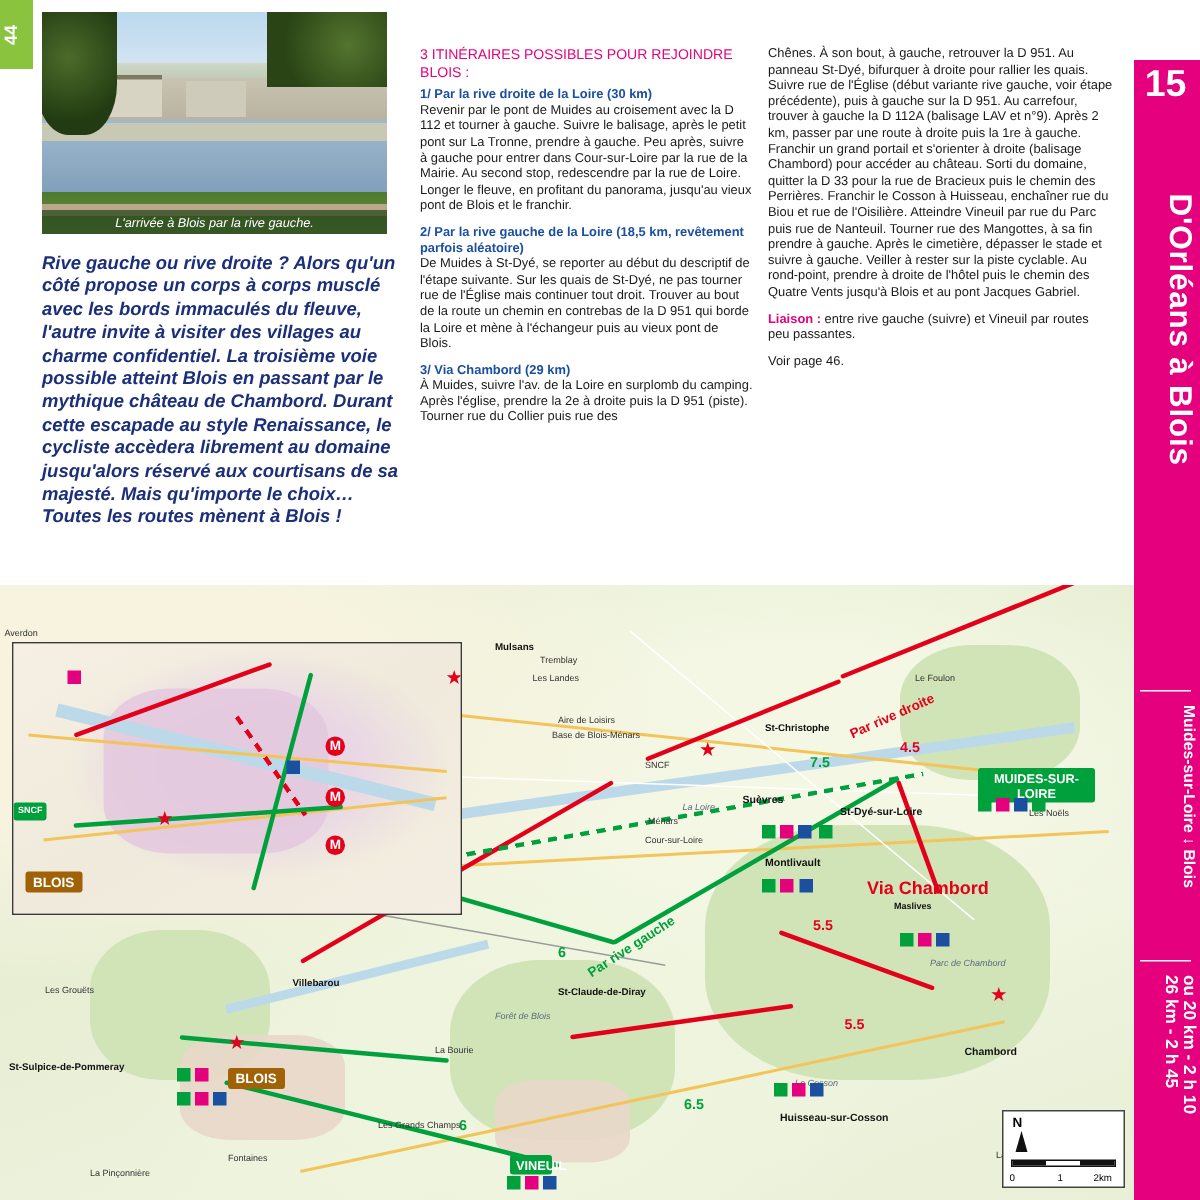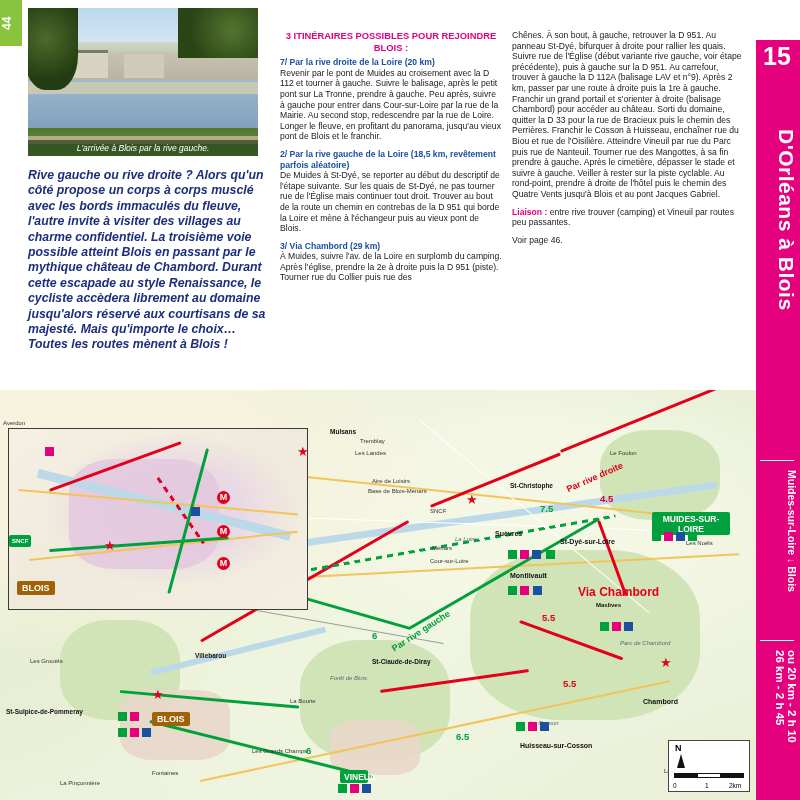--- a/index.html
+++ b/index.html
@@ -87,21 +87,21 @@
   
   #intro {
     position:absolute; left:28px; top:168px; width:238px;
     font-size:12.3px; line-height:15.4px; font-style:italic;
     font-weight:bold; color:#1b2f7a;
   }
   
   .col { position:absolute; top:30px; font-size:8.6px; line-height:10.6px; color:#1a1a1a; }
   #col2 { left:280px; width:222px; }
   #col3 { left:512px; width:230px; }
-  .magenta-head { color:#e5007e; font-weight:bold; font-size:9.4px; line-height:11.6px;text-align:center; }
+  .magenta-head { color:#e5007e; font-weight:normal; font-size:9.4px; line-height:11.6px; }
   .blue-head { color:#1b4fa0; font-weight:bold; }
   .para { margin-bottom:7px; }
   .para.tight { margin-bottom:4px; }
   .liaison-label { color:#e5007e; font-weight:bold; }
   .notmiss {
     background:#d9d9d9; color:#e5007e; font-weight:bold; font-size:8.6px;
     padding:2px 4px; margin-top:6px; margin-bottom:3px;
   }
   
   #map {
@@ -203,32 +203,32 @@
   <div class="bankpath"></div>
   <div class="tree1"></div>
   <div class="tree2"></div>
   <div class="caption">L'arrivée à Blois par la rive gauche.</div>
 </div>
 
 <div id="intro">Rive gauche ou rive droite ? Alors qu'un côté propose un corps à corps musclé avec les bords immaculés du fleuve, l'autre invite à visiter des villages au charme confidentiel. La troisième voie possible atteint Blois en passant par le mythique château de Chambord. Durant cette escapade au style Renaissance, le cycliste accèdera librement au domaine jusqu'alors réservé aux courtisans de sa majesté. Mais qu'importe le choix… Toutes les routes mènent à Blois !</div>
 
 <div class="col" id="col2">
   <div class="magenta-head para tight">3 ITINÉRAIRES POSSIBLES POUR REJOINDRE BLOIS :</div>
-  <div class="blue-head">7/ Par la rive droite de la Loire (20 km)</div>
+  <div class="blue-head">1/ Par la rive droite de la Loire (30 km)</div>
   <div class="para">Revenir par le pont de Muides au croisement avec la D 112 et tourner à gauche. Suivre le balisage, après le petit pont sur La Tronne, prendre à gauche. Peu après, suivre à gauche pour entrer dans Cour-sur-Loire par la rue de la Mairie. Au second stop, redescendre par la rue de Loire. Longer le fleuve, en profitant du panorama, jusqu'au vieux pont de Blois et le franchir.</div>
   <div class="blue-head">2/ Par la rive gauche de la Loire (18,5 km, revêtement parfois aléatoire)</div>
   <div class="para">De Muides à St-Dyé, se reporter au début du descriptif de l'étape suivante. Sur les quais de St-Dyé, ne pas tourner rue de l'Église mais continuer tout droit. Trouver au bout de la route un chemin en contrebas de la D 951 qui borde la Loire et mène à l'échangeur puis au vieux pont de Blois.</div>
   <div class="blue-head">3/ Via Chambord (29 km)</div>
   <div class="para">À Muides, suivre l'av. de la Loire en surplomb du camping. Après l'église, prendre la 2e à droite puis la D 951 (piste). Tourner rue du Collier puis rue des</div>
 </div>
 
 <div class="col" id="col3">
   <div class="para">Chênes. À son bout, à gauche, retrouver la D 951. Au panneau St-Dyé, bifurquer à droite pour rallier les quais. Suivre rue de l'Église (début variante rive gauche, voir étape précédente), puis à gauche sur la D 951. Au carrefour, trouver à gauche la D 112A (balisage LAV et n°9). Après 2 km, passer par une route à droite puis la 1re à gauche. Franchir un grand portail et s'orienter à droite (balisage Chambord) pour accéder au château. Sorti du domaine, quitter la D 33 pour la rue de Bracieux puis le chemin des Perrières. Franchir le Cosson à Huisseau, enchaîner rue du Biou et rue de l'Oisilière. Atteindre Vineuil par rue du Parc puis rue de Nanteuil. Tourner rue des Mangottes, à sa fin prendre à gauche. Après le cimetière, dépasser le stade et suivre à gauche. Veiller à rester sur la piste cyclable. Au rond-point, prendre à droite de l'hôtel puis le chemin des Quatre Vents jusqu'à Blois et au pont Jacques Gabriel.</div>
   <div class="para">
-    <span class="liaison-label">Liaison :</span><span> entre rive trouver (camping) et Vineuil par routes peu passantes.</span>
+    <span class="liaison-label">Liaison :</span><span> entre rive gauche (suivre) et Vineuil par routes peu passantes.</span>
   </div>
   <div>Voir page 46.</div>
 </div>
 
 <div id="map">
   <div class="mapbg"></div>
 
   <div class="forest" style="left:470px; top:160px; width:230px; height:170px;"></div>
   <div class="forest" style="left:300px; top:250px; width:150px; height:120px;"></div>
   <div class="forest" style="left:60px; top:230px; width:120px; height:100px;"></div>

